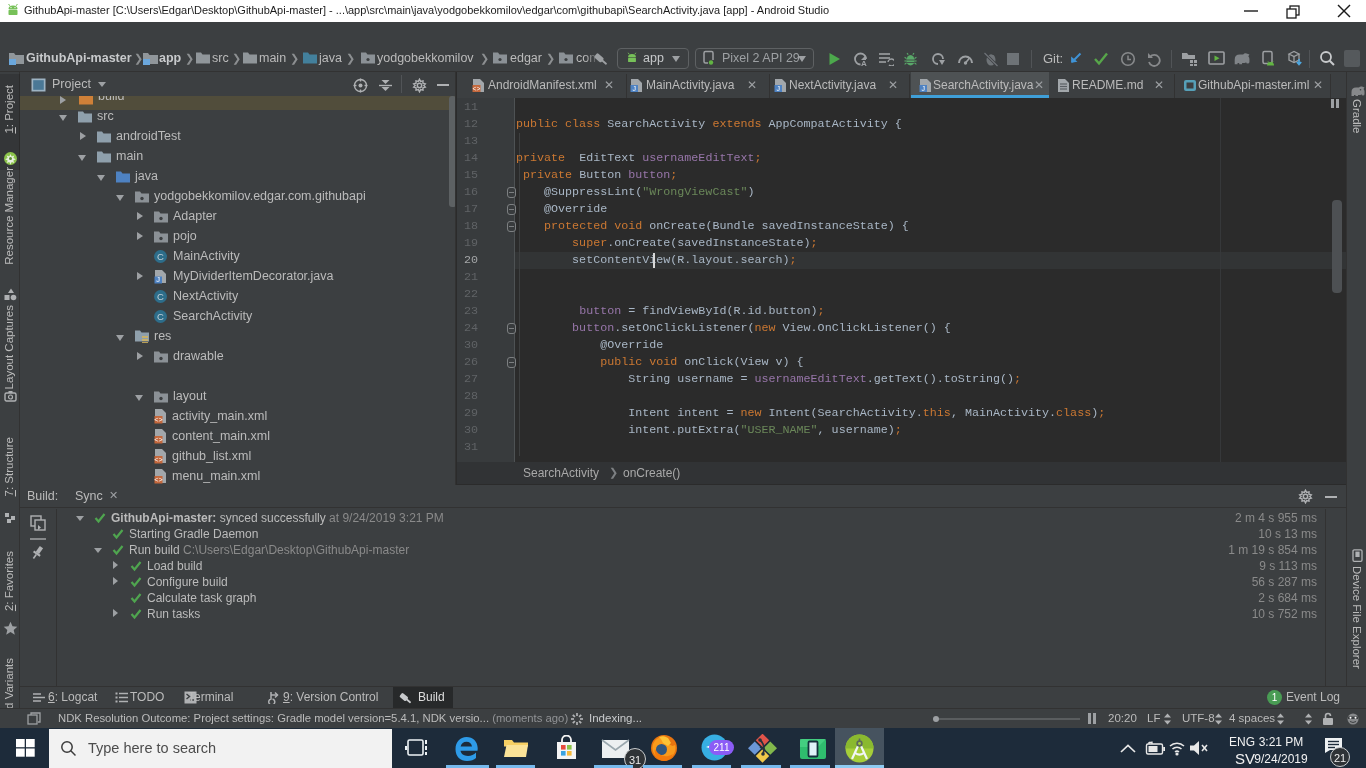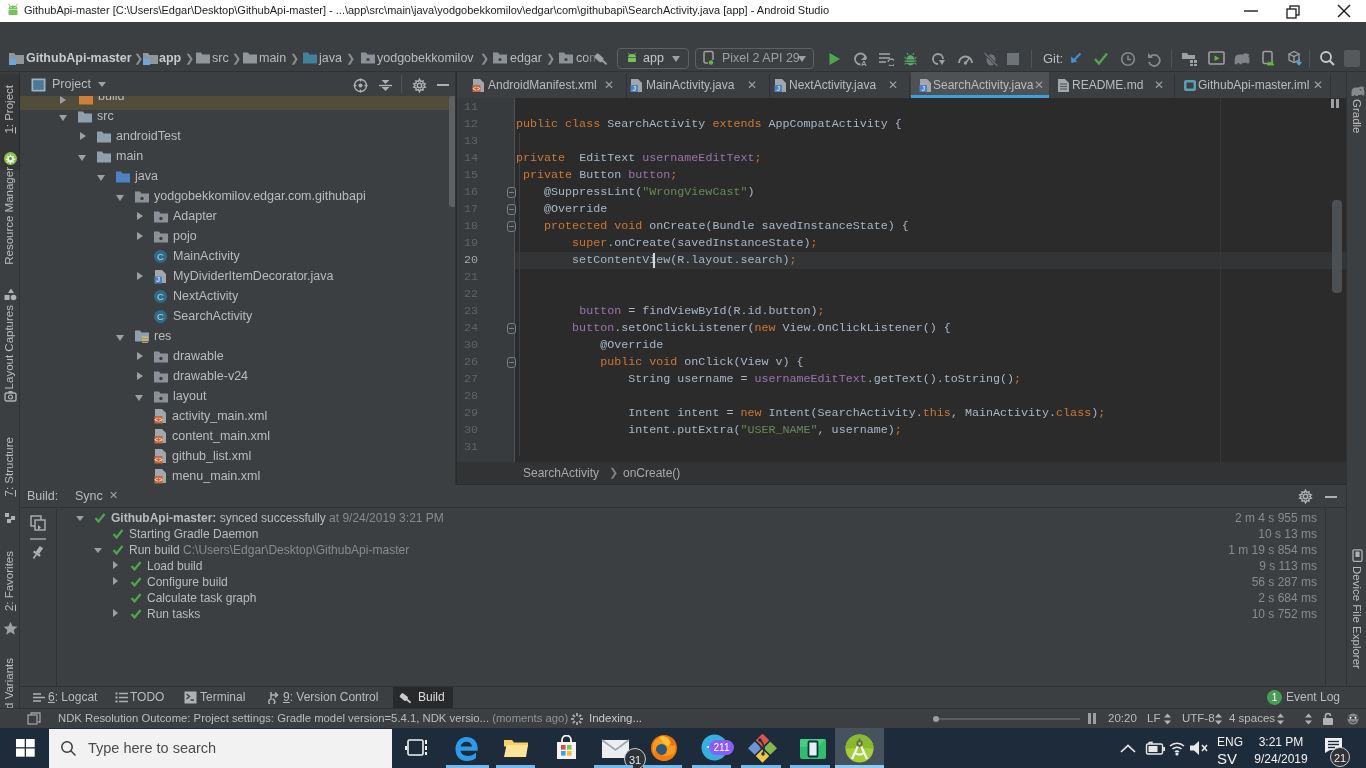--- a/index.html
+++ b/index.html
@@ -440,28 +440,20 @@
         </svg>
       <div class="abs" style="left:134px;top:2px">res</div>
     </div>
     <div class="trow" style="left:0;top:275px;width:436px">
       <div class="arr arrright abs" style="left:117px;top:5px"></div>
       <svg class="abs" style="left:133px;top:3px" width="16" height="13" viewBox="0 0 16 13">
           <path d="M1 1.5 h5 l1.5 2 H15 v9 H1 Z" fill="#8b9196"></path>
           <circle cx="8" cy="8.5" r="1.7" fill="#3c3f41"></circle>
         </svg>
       <div class="abs" style="left:153px;top:2px">drawable</div>
-    </div>
-    <div class="trow" style="left:0;top:295px;width:436px">
-      <div class="arr arrright abs" style="left:117px;top:5px"></div>
-      <svg class="abs" style="left:133px;top:3px" width="16" height="13" viewBox="0 0 16 13">
-          <path d="M1 1.5 h5 l1.5 2 H15 v9 H1 Z" fill="#8b9196"></path>
-          <circle cx="8" cy="8.5" r="1.7" fill="#3c3f41"></circle>
-        </svg>
-      <div class="abs" style="left:153px;top:2px">drawable-v24</div>
     </div>
     <div class="trow" style="left:0;top:315px;width:436px">
       <div class="arr arrdown abs" style="left:115px;top:8px"></div>
       <svg class="abs" style="left:133px;top:3px" width="16" height="13" viewBox="0 0 16 13">
           <path d="M1 1.5 h5 l1.5 2 H15 v9 H1 Z" fill="#8b9196"></path>
           <circle cx="8" cy="8.5" r="1.7" fill="#3c3f41"></circle>
         </svg>
       <div class="abs" style="left:153px;top:2px">layout</div>
     </div>
     <div class="trow" style="left:0;top:335px;width:436px">
@@ -707,21 +699,21 @@
           <rect x="0.5" y="4.5" width="2" height="2"></rect>
           <rect x="0.5" y="8.5" width="2" height="2"></rect>
         </g>
       </svg>
     <div class="bst" style="left:110px">TODO</div>
     <svg class="abs" style="left:164px;top:4px" width="13" height="13" viewBox="0 0 13 13">
         <rect x="0.5" y="0.5" width="12" height="12" fill="#afb1b3"></rect>
         <path d="M2.5 3 l3 2.5 -3 2.5" fill="none" stroke="#3c3f41" stroke-width="1.4"></path>
         <line x1="6.5" y1="9" x2="10" y2="9" stroke="#3c3f41" stroke-width="1.4"></line>
       </svg>
-    <div class="bst" style="left:180px">Terminal</div>
+    <div class="bst" style="left:168px">Terminal</div>
     <svg class="abs" style="left:248px;top:4px" width="13" height="13" viewBox="0 0 13 13">
         <path d="M3 1 v7 a3 3 0 1 0 1.5 0" fill="none" stroke="#afb1b3" stroke-width="1.5"></path>
         <path d="M3 4 l6.5 0" stroke="#afb1b3" stroke-width="1.5"></path>
         <path d="M7 1.5 l2.5 2.5 -2.5 2.5" fill="none" stroke="#afb1b3" stroke-width="1.5"></path>
       </svg>
     <div class="bst" style="left:263px"><u>9</u>: Version Control</div>
     <div class="abs" style="left:373px;top:0;width:60px;height:22px;background:#27292a"></div>
     <svg class="abs" style="left:378px;top:4px" width="15" height="15" viewBox="0 0 15 15">
         <g transform="rotate(40 7 7)">
           <rect x="1.5" y="4.5" width="8" height="5" rx="1.3" fill="#c8cacc"></rect>
@@ -900,21 +892,21 @@
           <path d="M2 6 a10 10 0 0 1 14 0"></path>
           <path d="M4.5 9 a6.5 6.5 0 0 1 9 0"></path>
           <path d="M7 12 a3 3 0 0 1 4 0"></path>
         </g>
         <circle cx="9" cy="14" r="1.6" fill="#e8e8e8"></circle>
       </svg>
     <svg class="abs" style="left:1189px;top:12px" width="20" height="16" viewBox="0 0 20 16">
         <path d="M1 5.5 h4 l5-4.5 v14 l-5-4.5 h-4 z" fill="#e8e8e8"></path>
         <path d="M13 5 l5 6 M18 5 l-5 6" stroke="#e8e8e8" stroke-width="1.6"></path>
       </svg>
-    <div class="abs" style="left:1217px;top:6px;width:38px;text-align:left;font-size:12px;color:#f2f2f2;line-height:16.5px">ENG<br><span style="font-size:15px">SV</span></div>
+    <div class="abs" style="left:1217px;top:6px;width:38px;text-align:right;font-size:12px;color:#f2f2f2;line-height:16.5px">ENG<br><span style="font-size:15px">SV</span></div>
     <div class="abs" style="left:1253px;top:6px;width:56px;text-align:center;font-size:12px;color:#f2f2f2;line-height:16.5px">3:21 PM<br>9/24/2019</div>
     <svg class="abs" style="left:1324px;top:9px" width="19" height="17" viewBox="0 0 19 17">
         <path d="M1 1 H18 V13 H6 L1 16 Z" fill="#eef1f3"></path>
         <g stroke="#1d2b3a" stroke-width="1.4">
           <line x1="4" y1="4.5" x2="15" y2="4.5"></line>
           <line x1="4" y1="7.5" x2="15" y2="7.5"></line>
           <line x1="4" y1="10.5" x2="11" y2="10.5"></line>
         </g>
       </svg>
     <div class="abs" style="left:1330px;top:19px;width:20px;height:20px;border-radius:50%;background:#2f3337;border:1.5px solid #c9ccce;color:#eaeaea;font-size:11px;text-align:center;line-height:20px">21</div>

